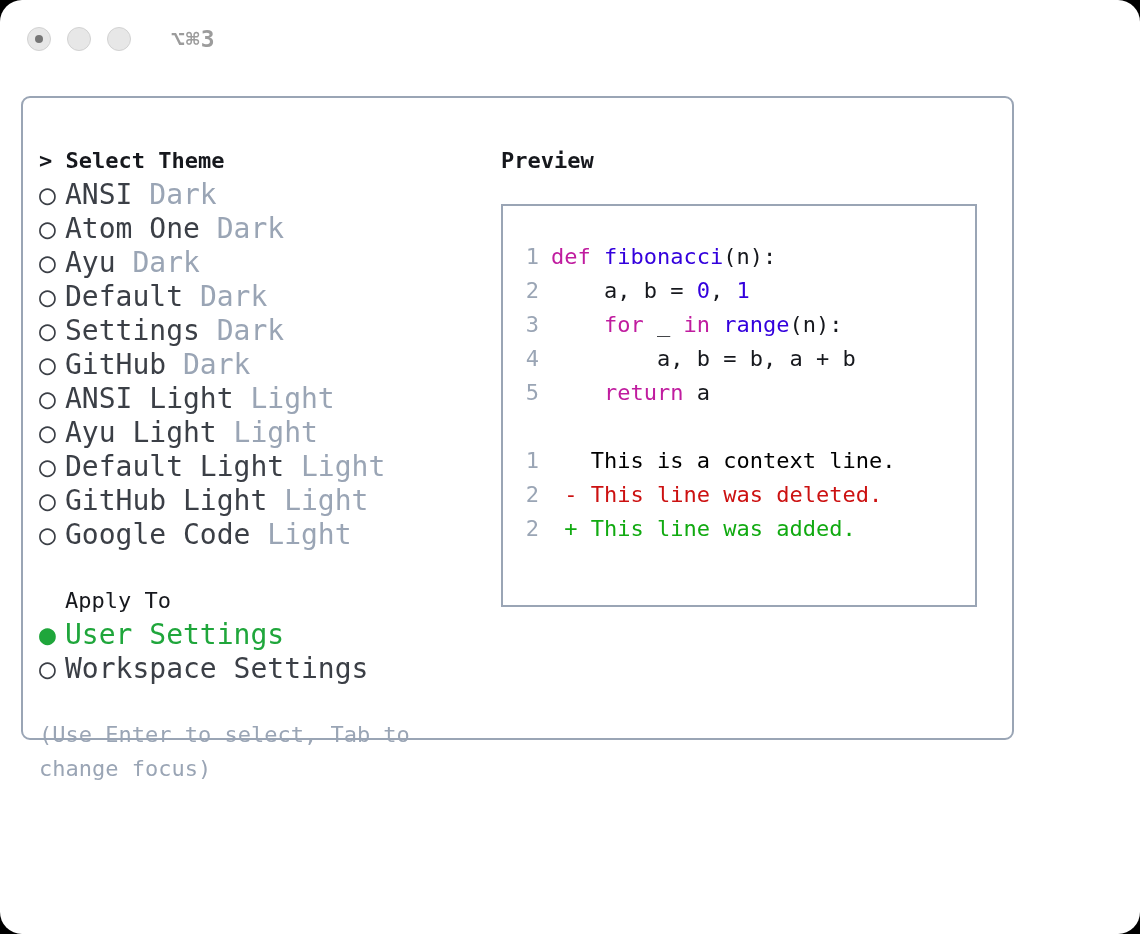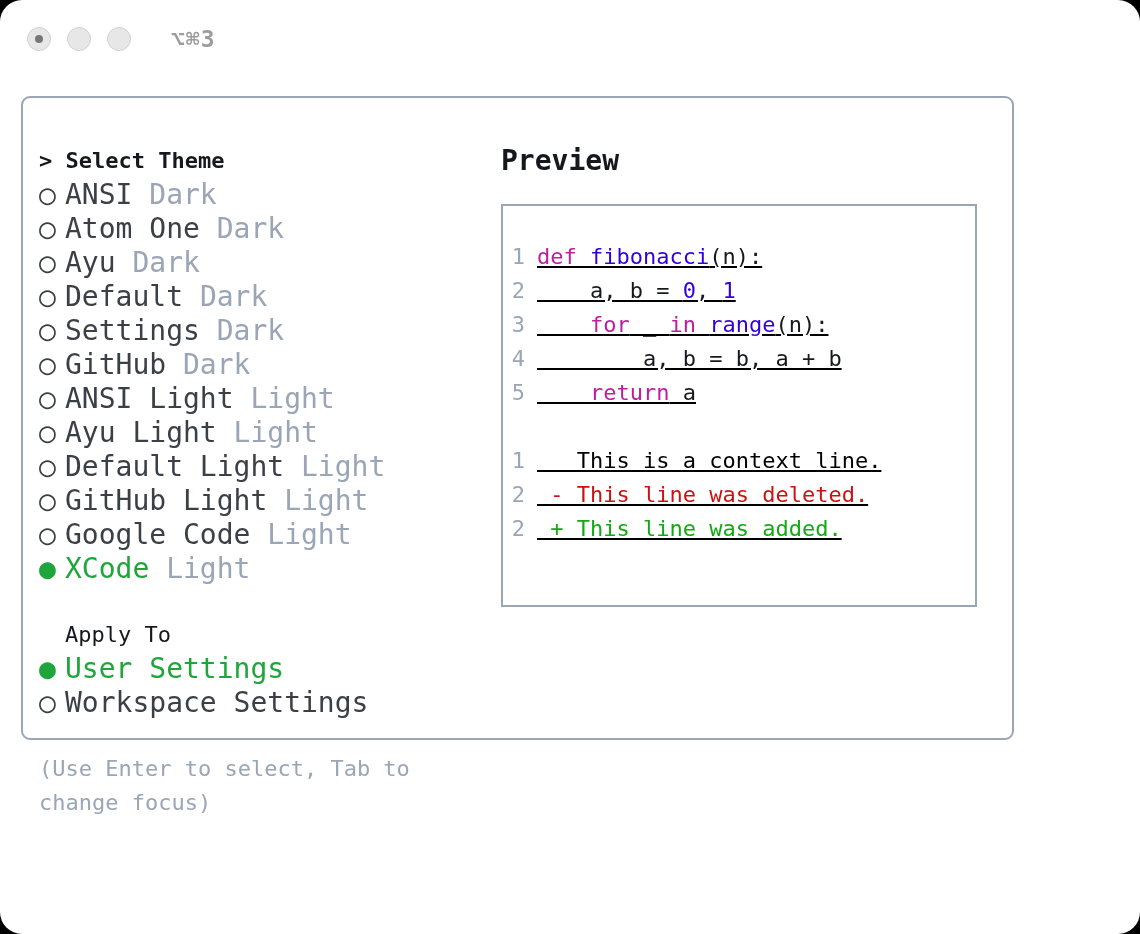--- a/index.html
+++ b/index.html
@@ -134,42 +134,42 @@
   }
 
   
   #preview-column {
     position: absolute;
     left: 478px;
     top: 46px;
     width: 490px;
   }
   #preview-title {
-    font-size: 28px;
+    font-size: 22px;
     font-weight: bold;
     color: #16181d;
     line-height: 34px;
     white-space: pre;
   }
   #preview-box {
     margin-top: 26px;
     width: 476px;
     height: 403px;
     border: 2px solid #9aa5b5;
     box-sizing: border-box;
     background: #ffffff;
     padding: 34px 0 0 0;
   }
 
   .code-line {
     font-size: 22px;
     line-height: 34px;
     white-space: pre;
     display: block;
-    text-decoration: underline;
+    padding-left: 14px;
   }
   .ln {
     display: inline-block;
     width: 22px;
     text-align: right;
     color: #9aa5b5;
     margin-right: 12px;
   }
   .blank-line { height: 34px; }
 
@@ -205,21 +205,20 @@
             <div class="opt-row"><span class="opt-marker">○</span><span class="opt-name">Atom One</span> <span class="opt-kind">Dark</span></div>
             <div class="opt-row"><span class="opt-marker">○</span><span class="opt-name">Ayu</span> <span class="opt-kind">Dark</span></div>
             <div class="opt-row"><span class="opt-marker">○</span><span class="opt-name">Default</span> <span class="opt-kind">Dark</span></div>
             <div class="opt-row"><span class="opt-marker">○</span><span class="opt-name">Settings</span> <span class="opt-kind">Dark</span></div>
             <div class="opt-row"><span class="opt-marker">○</span><span class="opt-name">GitHub</span> <span class="opt-kind">Dark</span></div>
             <div class="opt-row"><span class="opt-marker">○</span><span class="opt-name">ANSI Light</span> <span class="opt-kind">Light</span></div>
             <div class="opt-row"><span class="opt-marker">○</span><span class="opt-name">Ayu Light</span> <span class="opt-kind">Light</span></div>
             <div class="opt-row"><span class="opt-marker">○</span><span class="opt-name">Default Light</span> <span class="opt-kind">Light</span></div>
             <div class="opt-row"><span class="opt-marker">○</span><span class="opt-name">GitHub Light</span> <span class="opt-kind">Light</span></div>
             <div class="opt-row"><span class="opt-marker">○</span><span class="opt-name">Google Code</span> <span class="opt-kind">Light</span></div>
-            <div class="opt-row is-selected"><span class="opt-marker">●</span><span class="opt-name">XCode</span> <span class="opt-kind">Light</span></div>
           </div>
 
         <div id="apply-block">
           <div class="apply-heading">Apply To</div>
           <div id="apply-list">
               <div class="opt-row is-selected"><span class="opt-marker">●</span><span class="opt-name">User Settings</span></div>
               <div class="opt-row"><span class="opt-marker">○</span><span class="opt-name">Workspace Settings</span></div>
             </div>
         </div>
 

